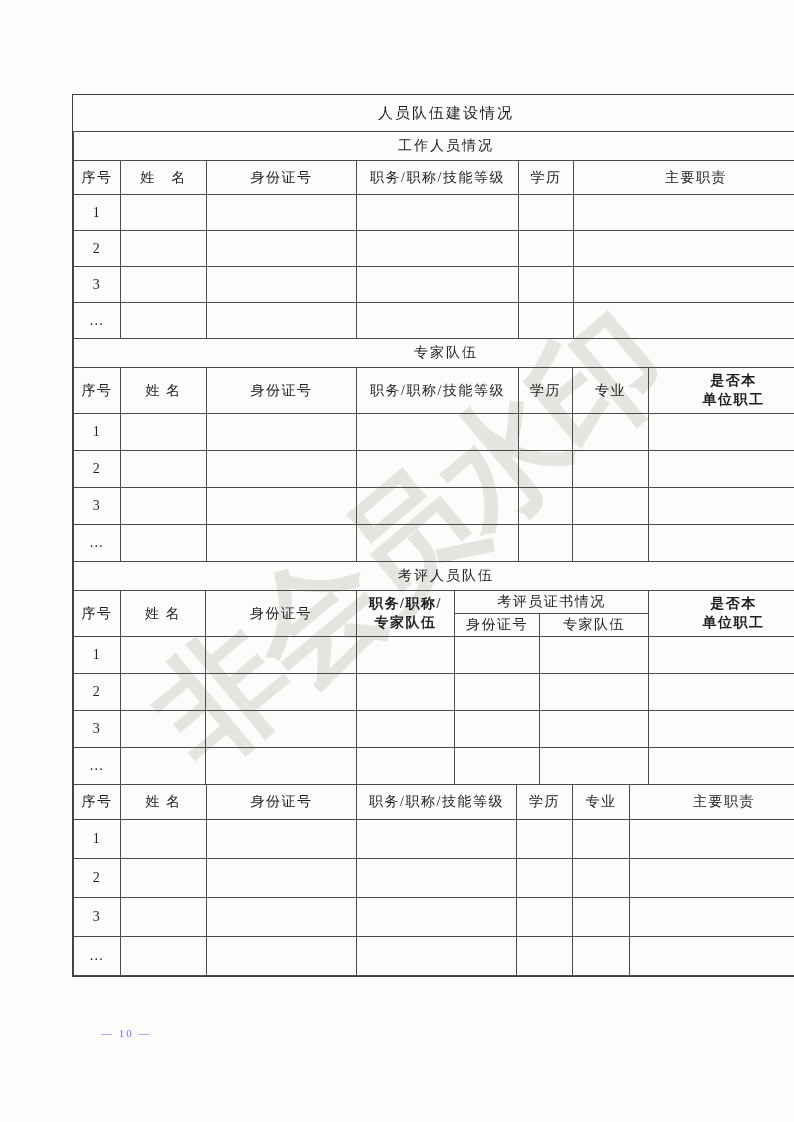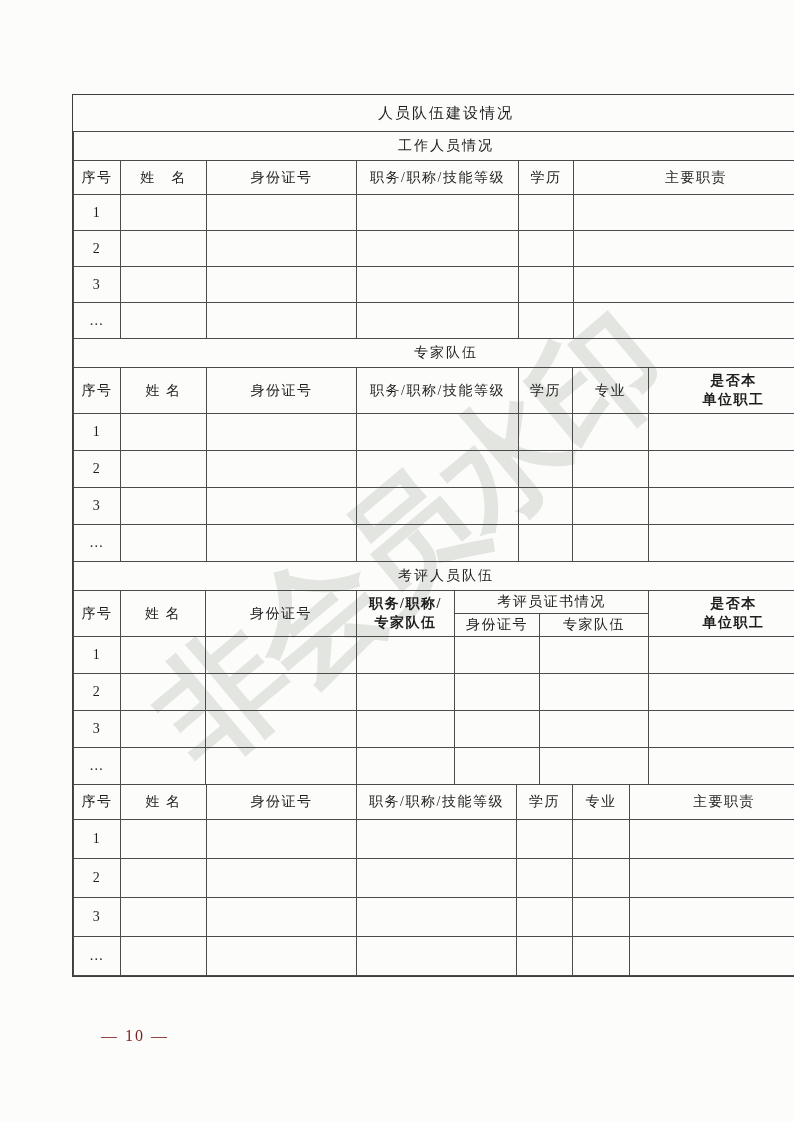--- a/index.html
+++ b/index.html
@@ -73,23 +73,23 @@
   .t3 tr.tt td{height:28px;}
   .t3 tr.hd1 td{height:22px;}
   .t3 tr.hd2 td{height:22px;}
   .t3 tr.dr td{height:36px;}
   .t4 tr.tt td{height:28px;}
   .t4 tr.hd td{height:34px;}
   .t4 tr.dr td{height:38px;}
   .page-number{
     position:absolute;
     left:101px;top:1027px;
-    font-size:16px;
+    font-size:11px;
     letter-spacing:2px;
-    color:#7f1d1d;
+    color:#8b5cf6;
   }
 </style>
 </head>
 <body>
 
 <div class="page">
 
   <div class="watermark">非会员水印</div>
 
   <div class="form">

